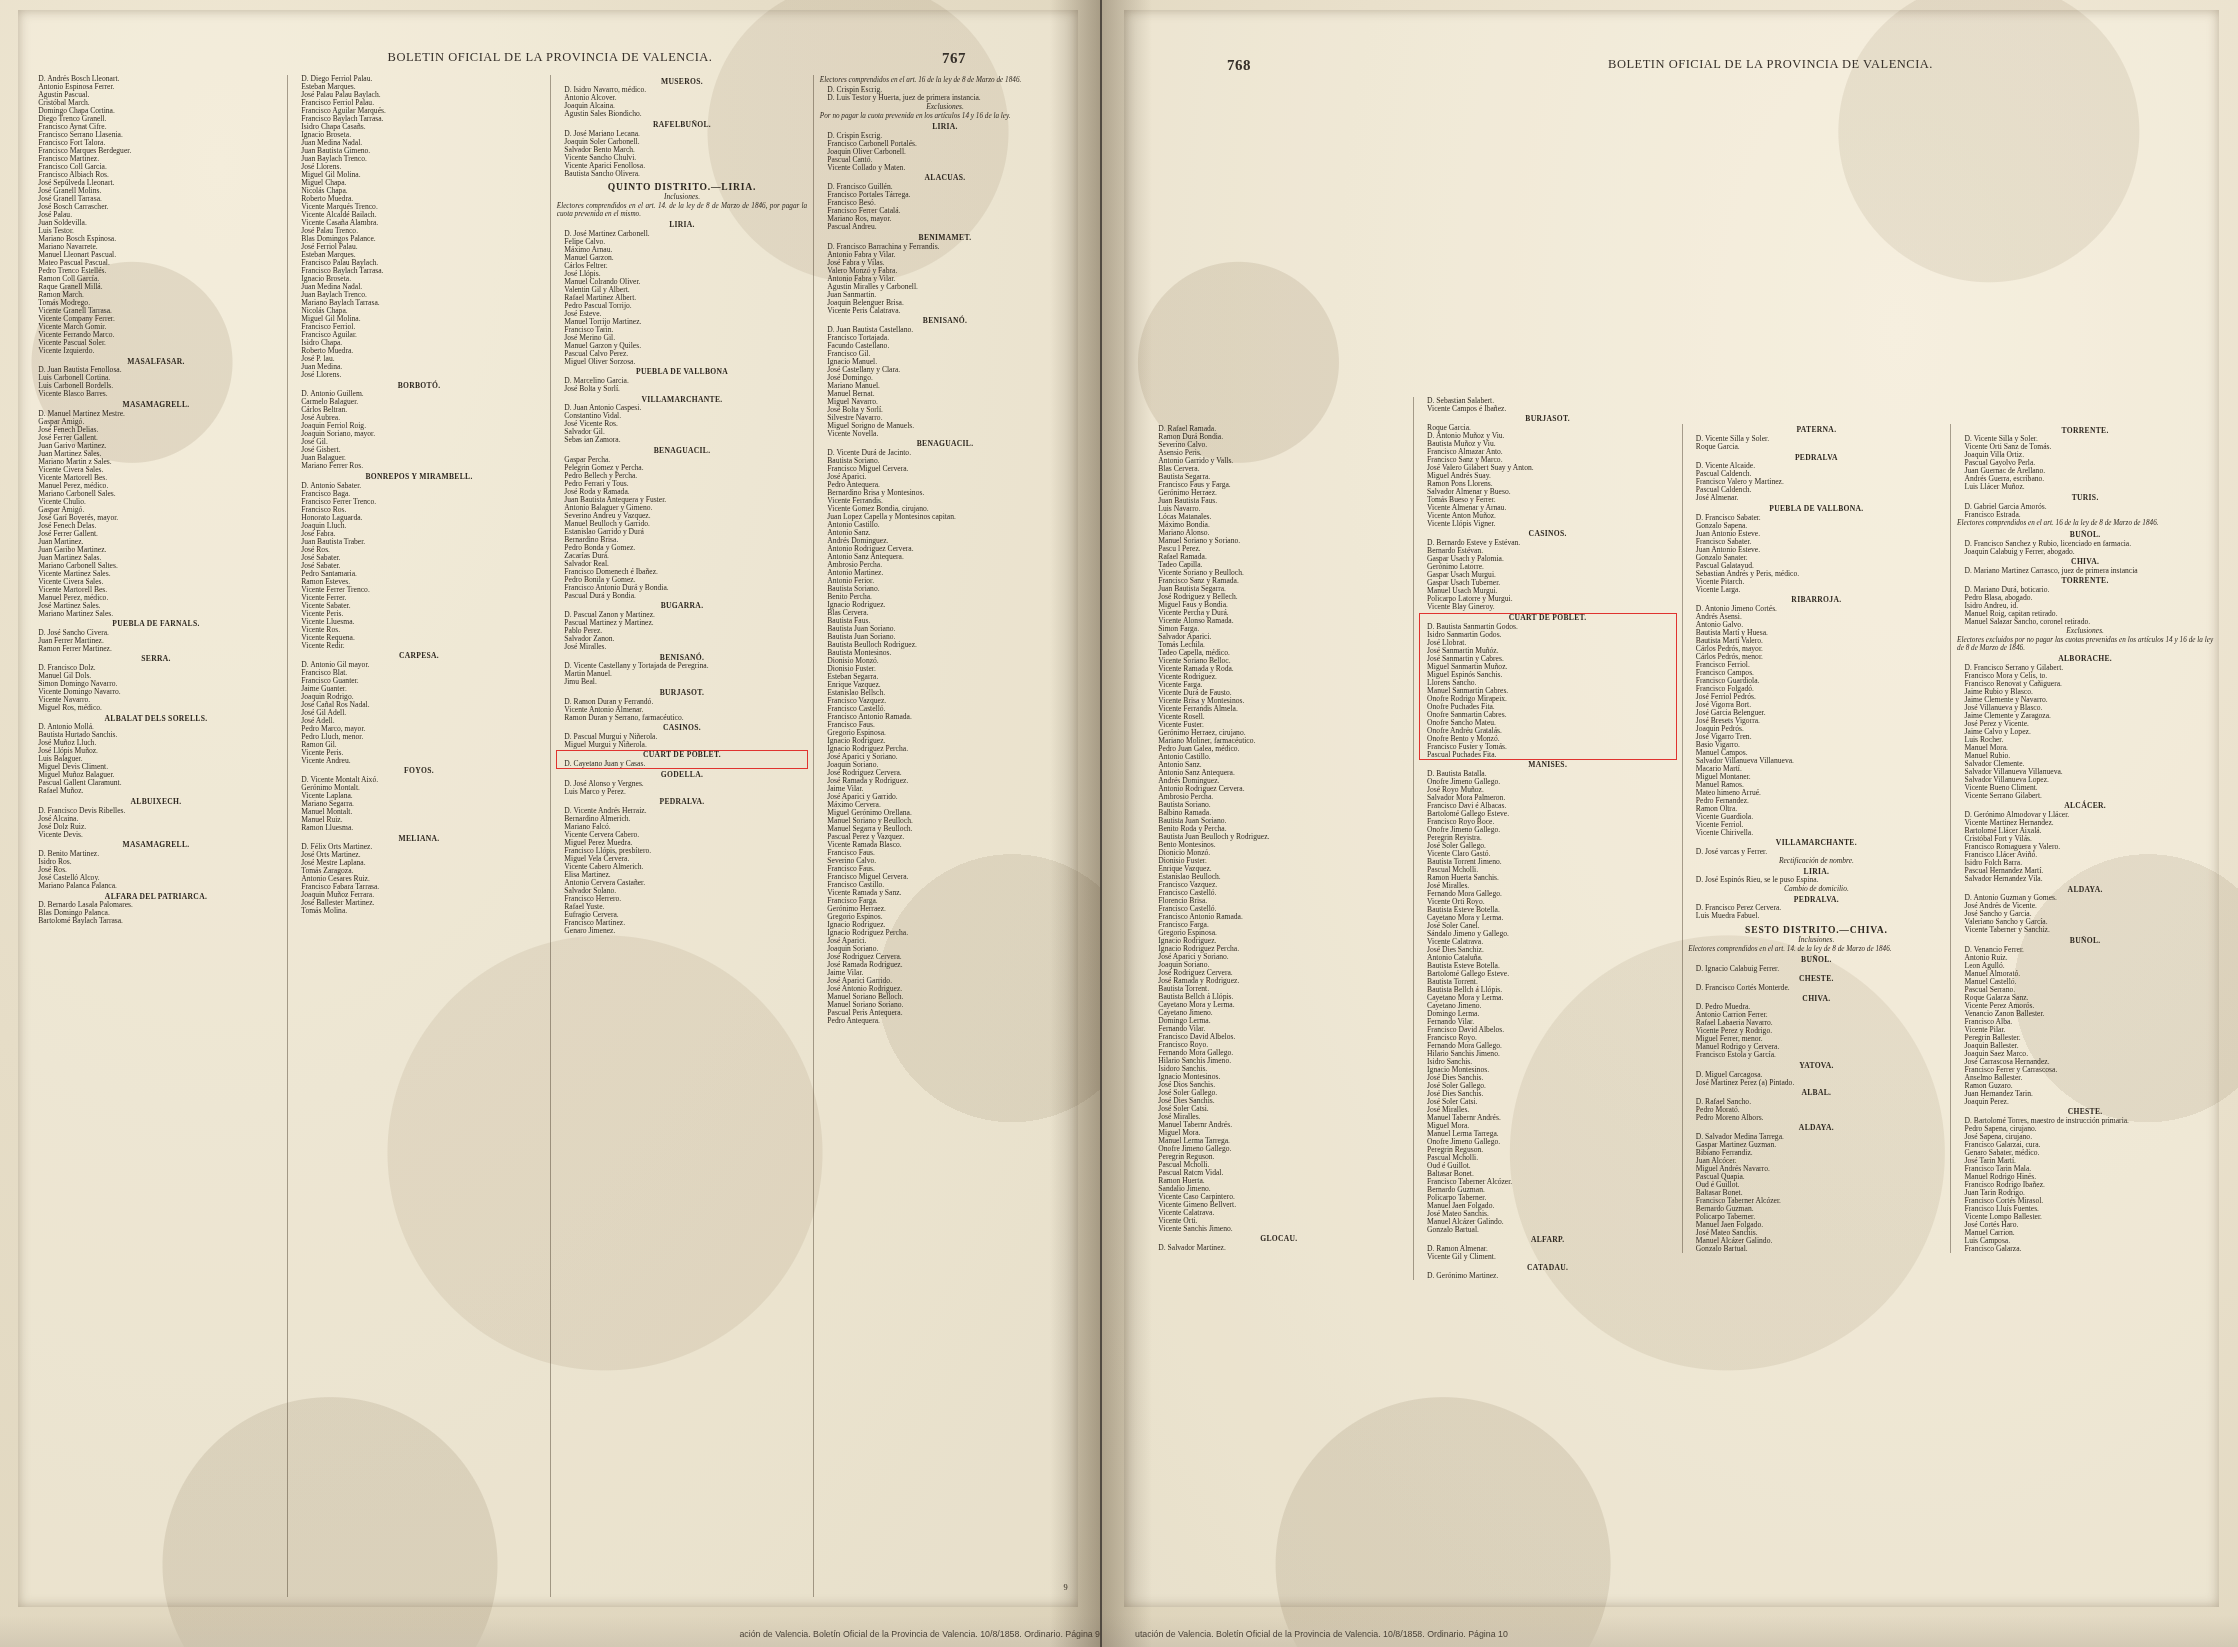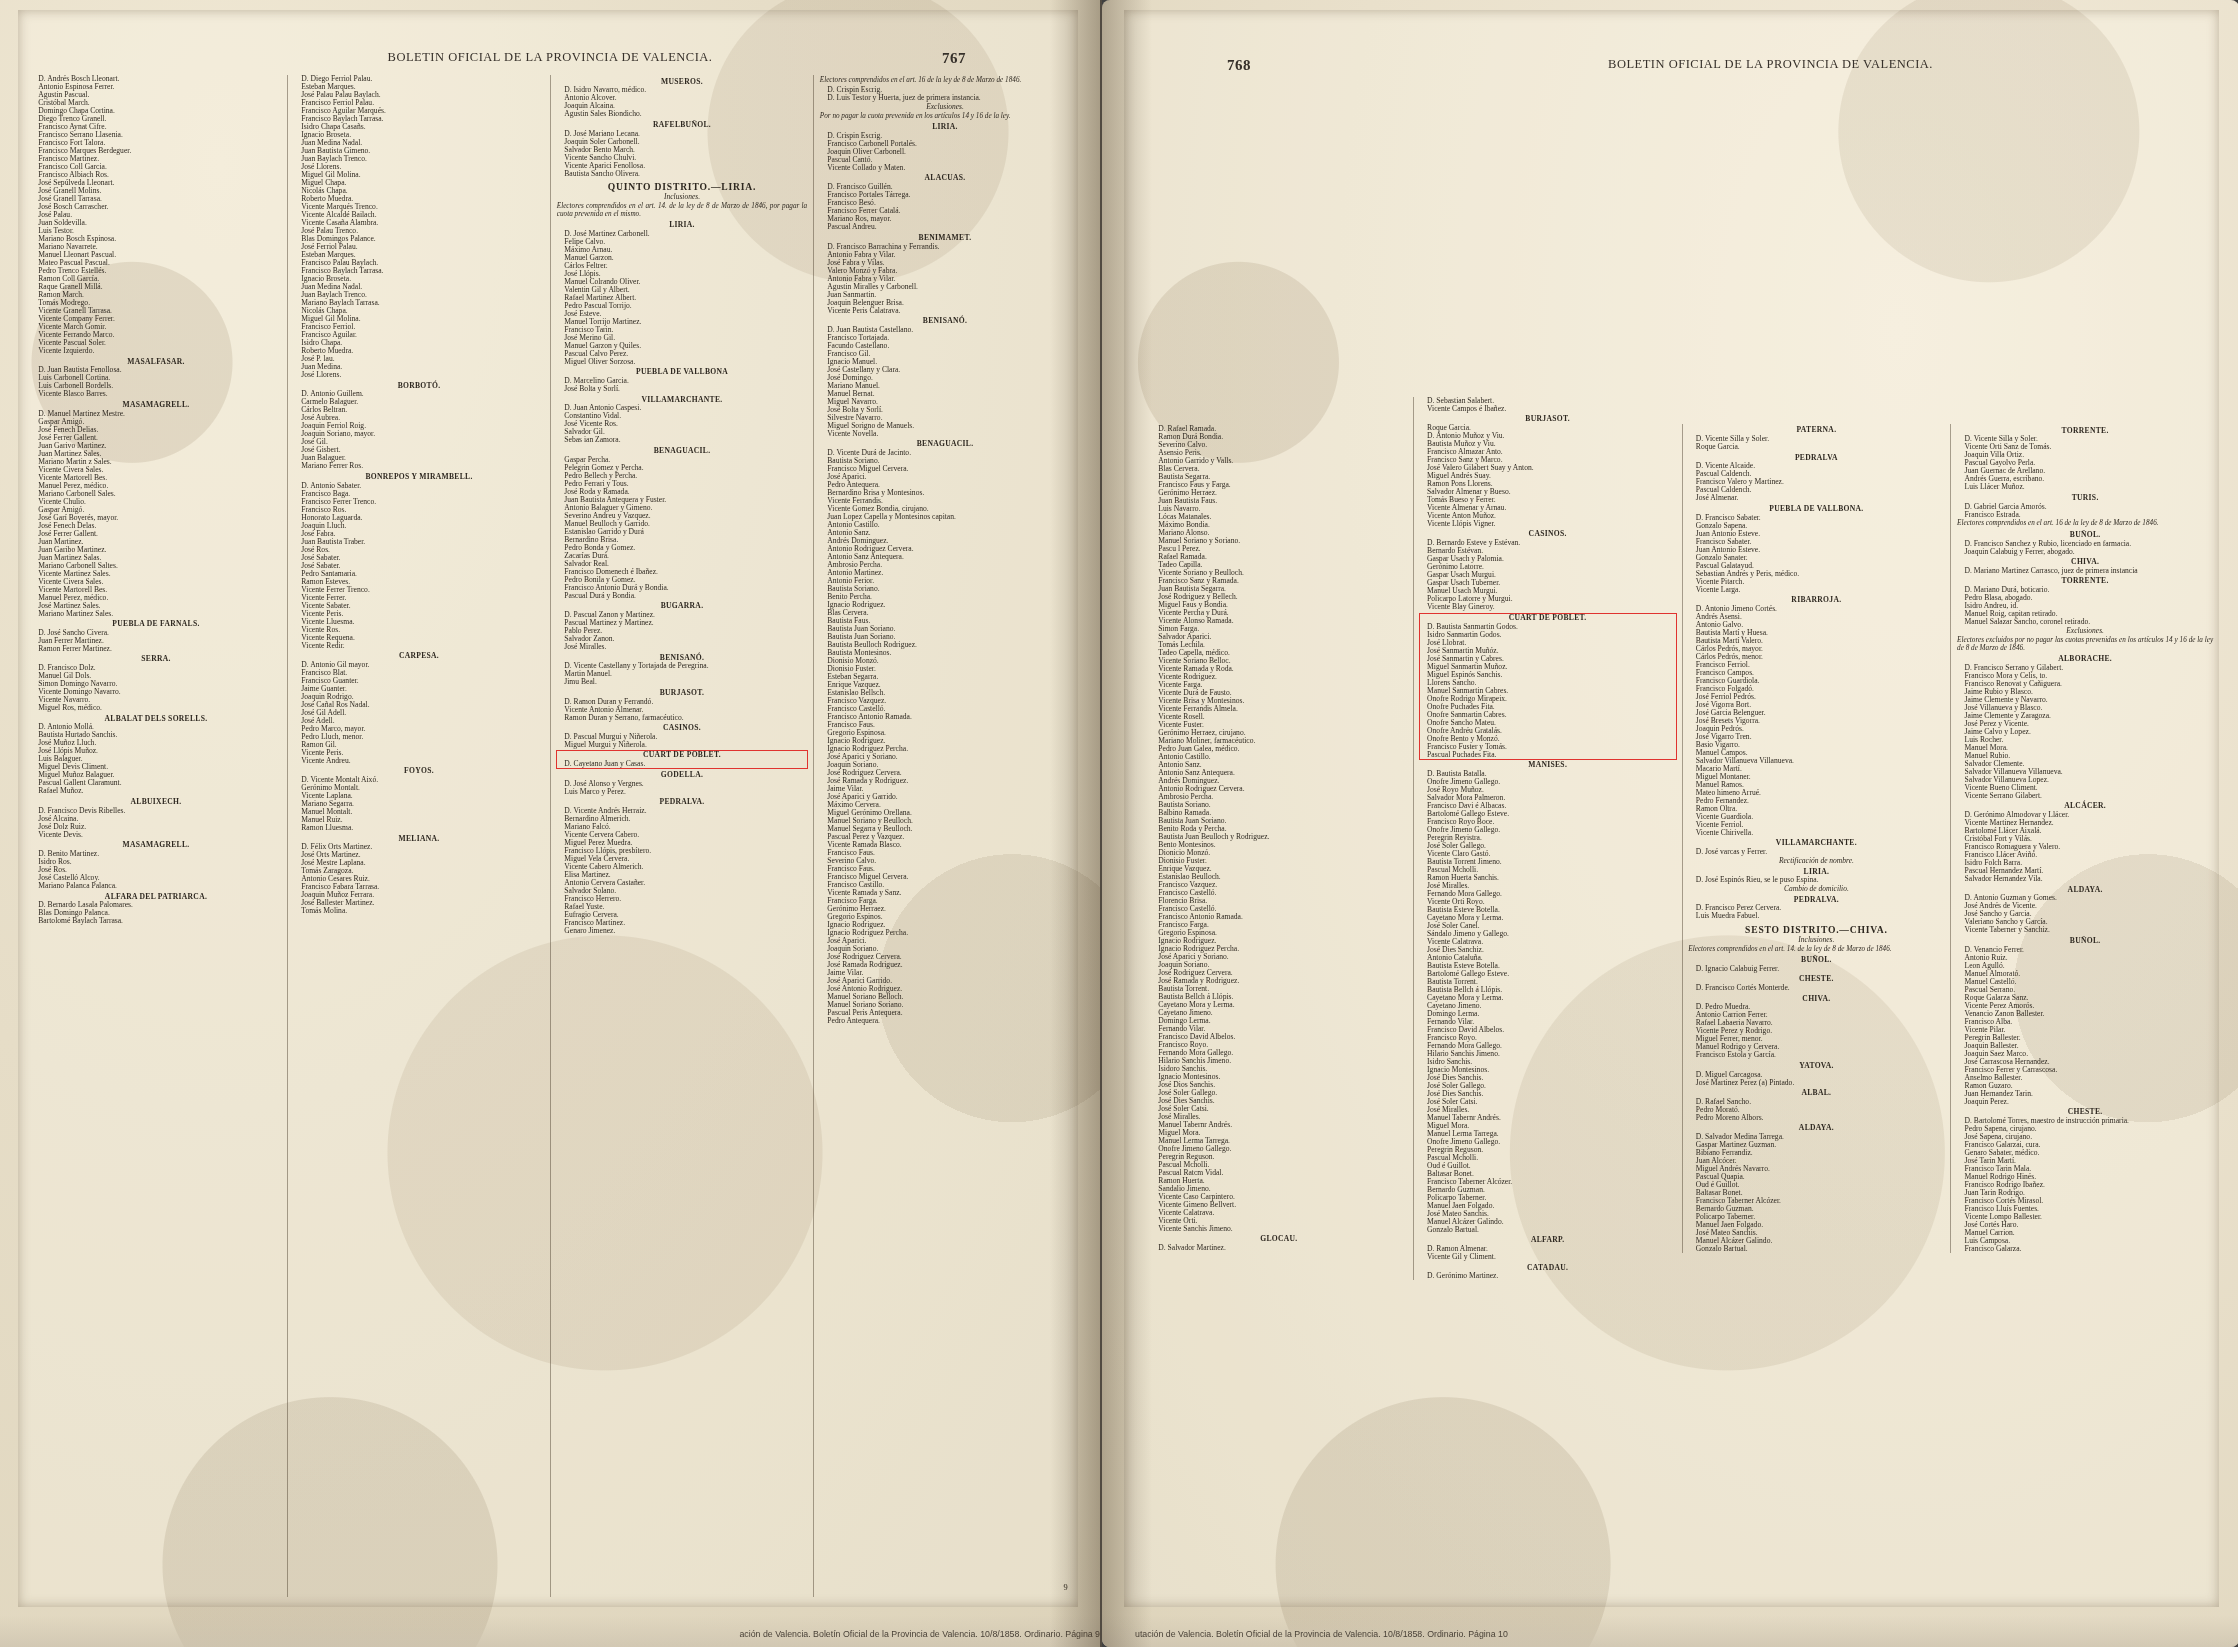--- a/index.html
+++ b/index.html
@@ -15,21 +15,21 @@
     position:relative;
     height:1647px;
     overflow:hidden;
     background:#e8e0cc;
   }
   .page.left{width:1101px;background:
      radial-gradient(ellipse at 20% 10%, #efe7d3 0%, #e6ddc7 45%, #ddd3ba 100%);
      border-right:2.5px solid #514a41;
   }
   .page.right{width:1138px;background:
-     radial-gradient(ellipse at 70% 20%, #f2ead8 0%, #e9e0cb 50%, #ded4bb 100%); border-radius: 8px;
+     radial-gradient(ellipse at 70% 20%, #f2ead8 0%, #e9e0cb 50%, #ded4bb 100%);
   }
   .grain{
     position:absolute;inset:0;pointer-events:none;
     background-image:
       radial-gradient(circle at 12% 22%, rgba(120,95,60,.13) 0 100px, rgba(0,0,0,0) 101px),
       radial-gradient(circle at 78% 8%, rgba(120,95,60,.10) 0 150px, rgba(0,0,0,0) 151px),
       radial-gradient(circle at 55% 70%, rgba(130,105,65,.10) 0 217px, rgba(0,0,0,0) 218px),
       radial-gradient(circle at 30% 95%, rgba(110,88,55,.12) 0 167px, rgba(0,0,0,0) 168px),
       radial-gradient(circle at 92% 60%, rgba(110,88,55,.10) 0 134px, rgba(0,0,0,0) 134px);
     mix-blend-mode:multiply;

